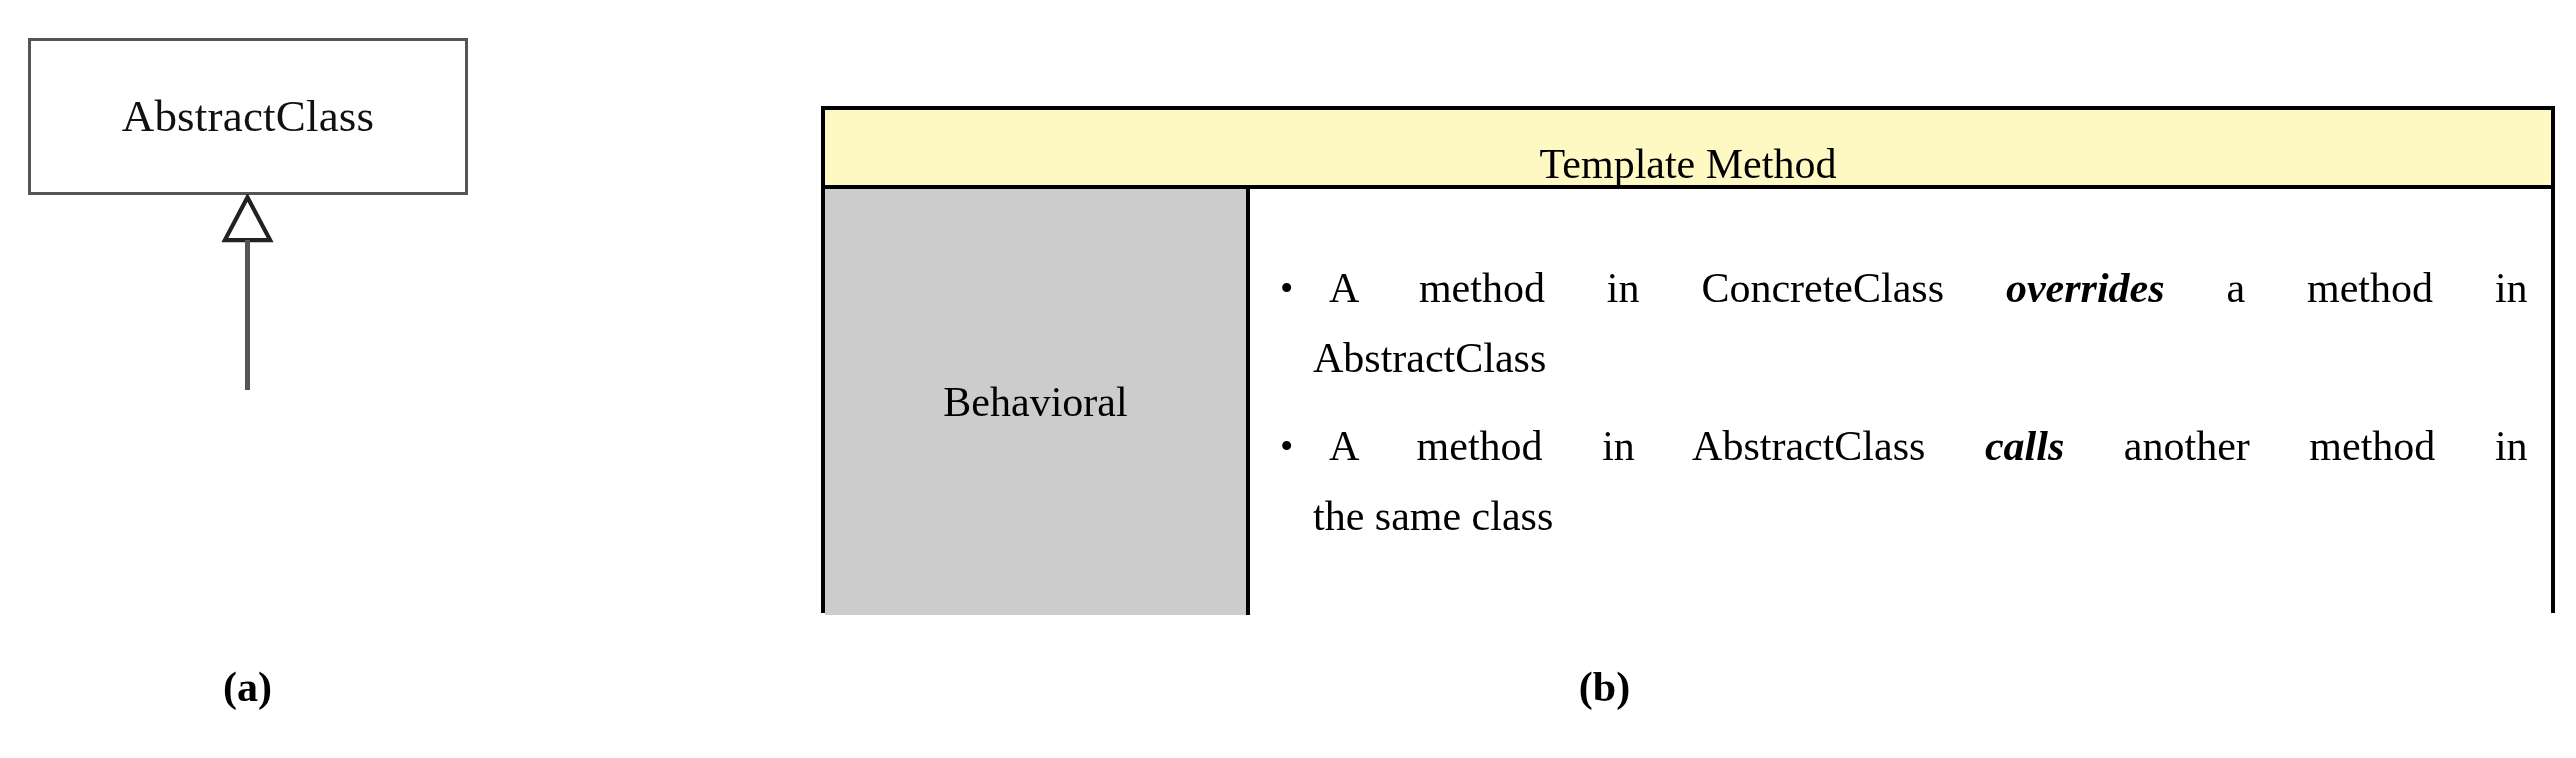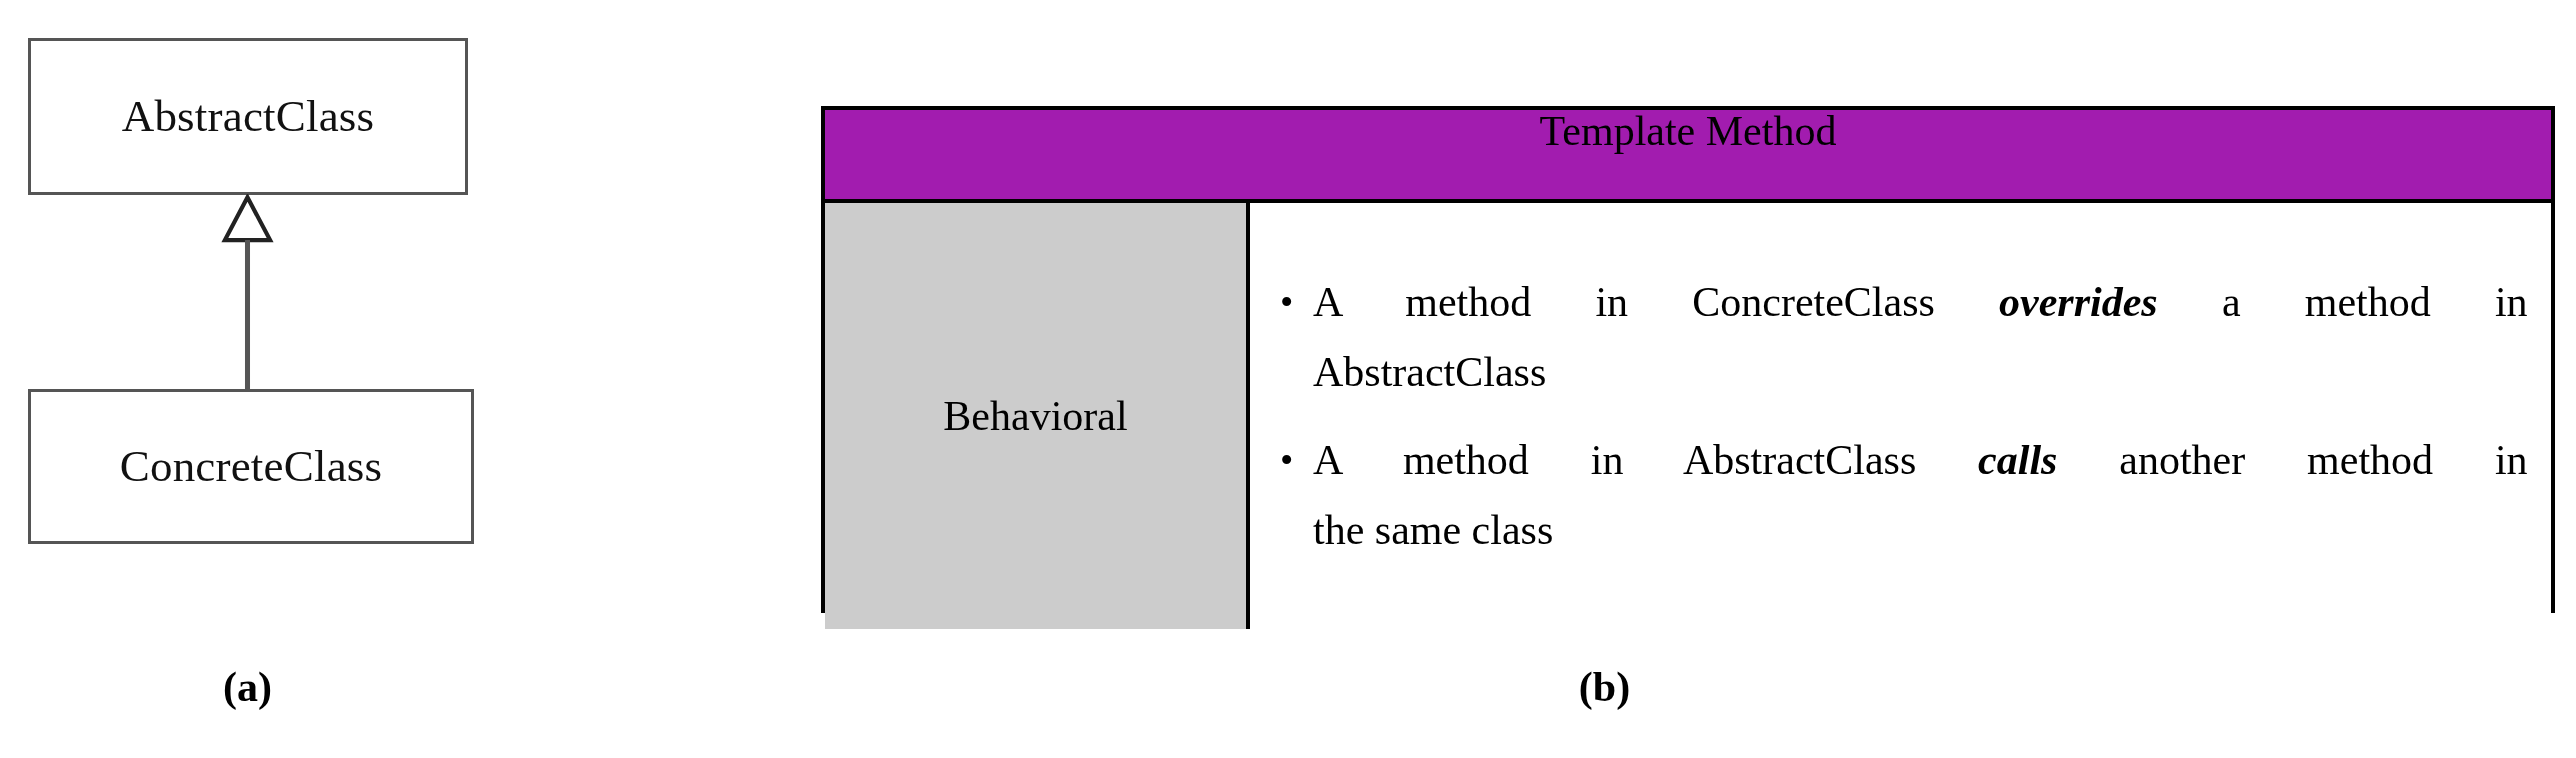--- a/index.html
+++ b/index.html
@@ -96,25 +96,25 @@
     left: 821px;
     top: 102px;
     width: 1734px;
     height: 507px;
     box-sizing: border-box;
     border: 4.2px solid #000000;
     background: #ffffff;
   }
   #pattern-table-header {
     box-sizing: border-box;
-    height: 93px;
-    background: #a21caf;
+    height: 79px;
+    background: #fef9c3;
     border-bottom: 4.2px solid #000000;
     display: flex;
-    align-items: flex-start;
+    align-items: flex-end;
     justify-content: center;
   }
   #pattern-table-header .header-text {
     font-size: 42px;
     line-height: 1;
     color: #000000;
   }
   #pattern-table-body {
     display: flex;
     height: 426px;
@@ -171,20 +171,21 @@
   .bullet-text .em-word {
     font-weight: bold;
     font-style: italic;
   }
   
   .bullet-text .line-1 {
     display: block;
     text-align: justify;
     text-align-last: justify;
     white-space: normal;
+    margin-left: 16px;
   }
   .bullet-text .line-2 {
     display: block;
     text-align: left;
   }
 </style>
 </head>
 <body>
 
 <div id="figure">
@@ -195,23 +196,20 @@
 
   <div id="generalization-connector">
     <svg viewBox="0 0 106 234" xmlns="http://www.w3.org/2000/svg">
 
       <polygon points="53,4 26,55 80,55" fill="#ffffff" stroke="#222222" stroke-width="5" stroke-linejoin="miter"></polygon>
 
       <line x1="53" y1="55" x2="53" y2="234" stroke="#555555" stroke-width="6"></line>
     </svg>
   </div>
 
-  <div id="concrete-class-box" class="uml-box">
-    <span class="uml-label">ConcreteClass</span>
-  </div>
 
   <div id="caption-a" class="sub-caption">(a)</div>
 
   <div id="pattern-table">
 
     <div id="pattern-table-header">
       <span class="header-text">Template Method</span>
     </div>
 
     <div id="pattern-table-body">

